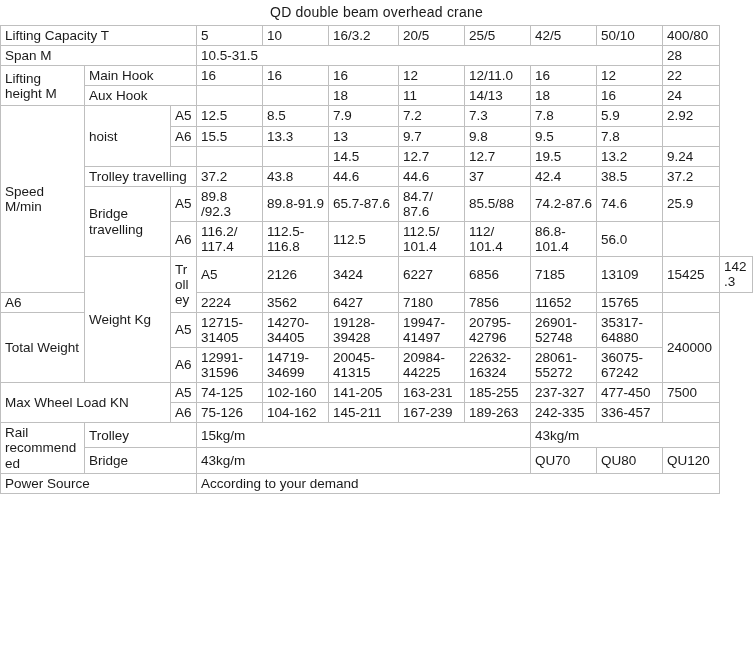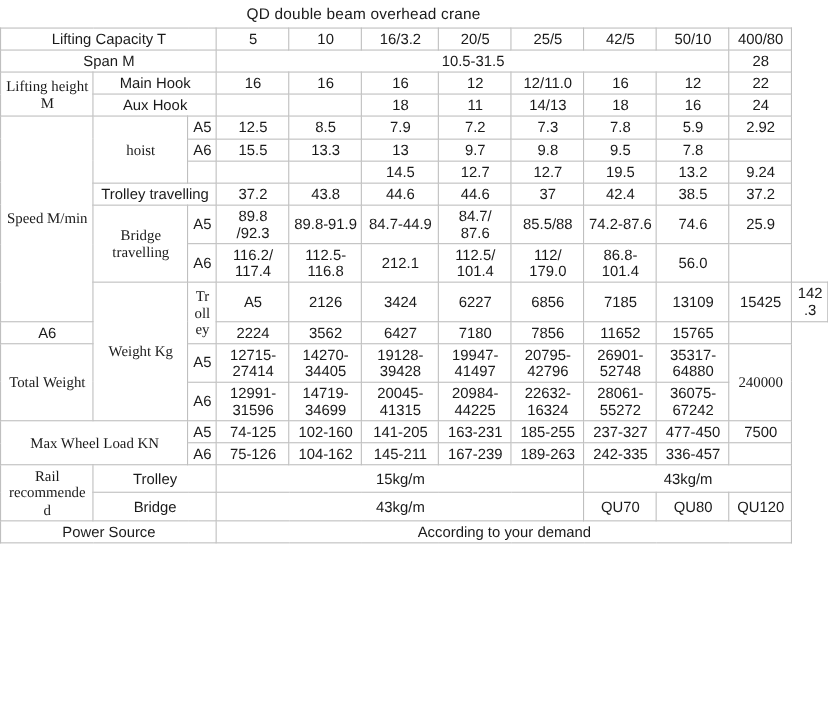--- a/index.html
+++ b/index.html
@@ -8,38 +8,37 @@
     background: #ffffff;
   }
   body {
     width: 753px;
     height: 650px;
     font-family: "Liberation Sans", sans-serif;
     color: #1a1a1a;
     overflow: hidden;
   }
   .sheet {
-    width: 661px;
+    width: 753px;
     height: 650px;
     position: relative;
     box-sizing: border-box;
   }
   .title {
     text-align: center;
     font-size: 14px;
     padding: 4px 0 5px 0;
     color: #1a1a1a;
     letter-spacing: 0.2px;
   }
   table.spec {
     border-collapse: collapse;
     width: 753px;
     table-layout: fixed;
     font-size: 13.5px;
-    text-align: center;
   }
   table.spec td {
     border: 1px solid #bfbfbf;
     padding: 2px 3px 2px 4px;
     vertical-align: middle;
     line-height: 1.12;
     overflow: hidden;
     word-break: break-word;
   }
   
@@ -50,21 +49,20 @@
   col.c-d2 { width: 66px; }
   col.c-d3 { width: 70px; }
   col.c-d4 { width: 66px; }
   col.c-d5 { width: 66px; }
   col.c-d6 { width: 66px; }
   col.c-d7 { width: 66px; }
   col.c-d8 { width: 57px; }
 
   .vlabel {
     vertical-align: middle;
-    font-family: Liberation Serif, serif;
   }
   .narrow { padding-left: 2px; padding-right: 1px; }
 </style>
 </head>
 <body>
 
 <div class="sheet">
 
   <div class="title">QD double beam overhead crane</div>
 
@@ -175,35 +173,35 @@
         <td>42.4</td>
         <td>38.5</td>
         <td>37.2</td>
       </tr>
 
       <tr>
         <td rowspan="2" class="vlabel">Bridge travelling</td>
         <td class="narrow">A5</td>
         <td>89.8 /92.3</td>
         <td>89.8-91.9</td>
-        <td>84.7-44.9</td>
+        <td>65.7-87.6</td>
         <td>84.7/ 87.6</td>
         <td>85.5/88</td>
         <td>74.2-87.6</td>
         <td>74.6</td>
         <td>25.9</td>
       </tr>
 
       <tr>
         <td class="narrow">A6</td>
         <td>116.2/ 117.4</td>
         <td>112.5-116.8</td>
-        <td>212.1</td>
+        <td>112.5</td>
         <td>112.5/ 101.4</td>
-        <td>112/ 179.0</td>
+        <td>112/ 101.4</td>
         <td>86.8-101.4</td>
         <td>56.0</td>
         <td></td>
       </tr>
 
       <tr>
         <td rowspan="4" class="vlabel">Weight  Kg</td>
         <td rowspan="2" class="vlabel">Trolley</td>
         <td class="narrow">A5</td>
         <td>2126</td>
@@ -224,21 +222,21 @@
         <td>7180</td>
         <td>7856</td>
         <td>11652</td>
         <td>15765</td>
         <td></td>
       </tr>
 
       <tr>
         <td rowspan="2" class="vlabel">Total Weight</td>
         <td class="narrow">A5</td>
-        <td>12715-27414</td>
+        <td>12715-31405</td>
         <td>14270-34405</td>
         <td>19128-39428</td>
         <td>19947-41497</td>
         <td>20795-42796</td>
         <td>26901-52748</td>
         <td>35317-64880</td>
         <td rowspan="2" class="vlabel">240000</td>
       </tr>
 
       <tr>

